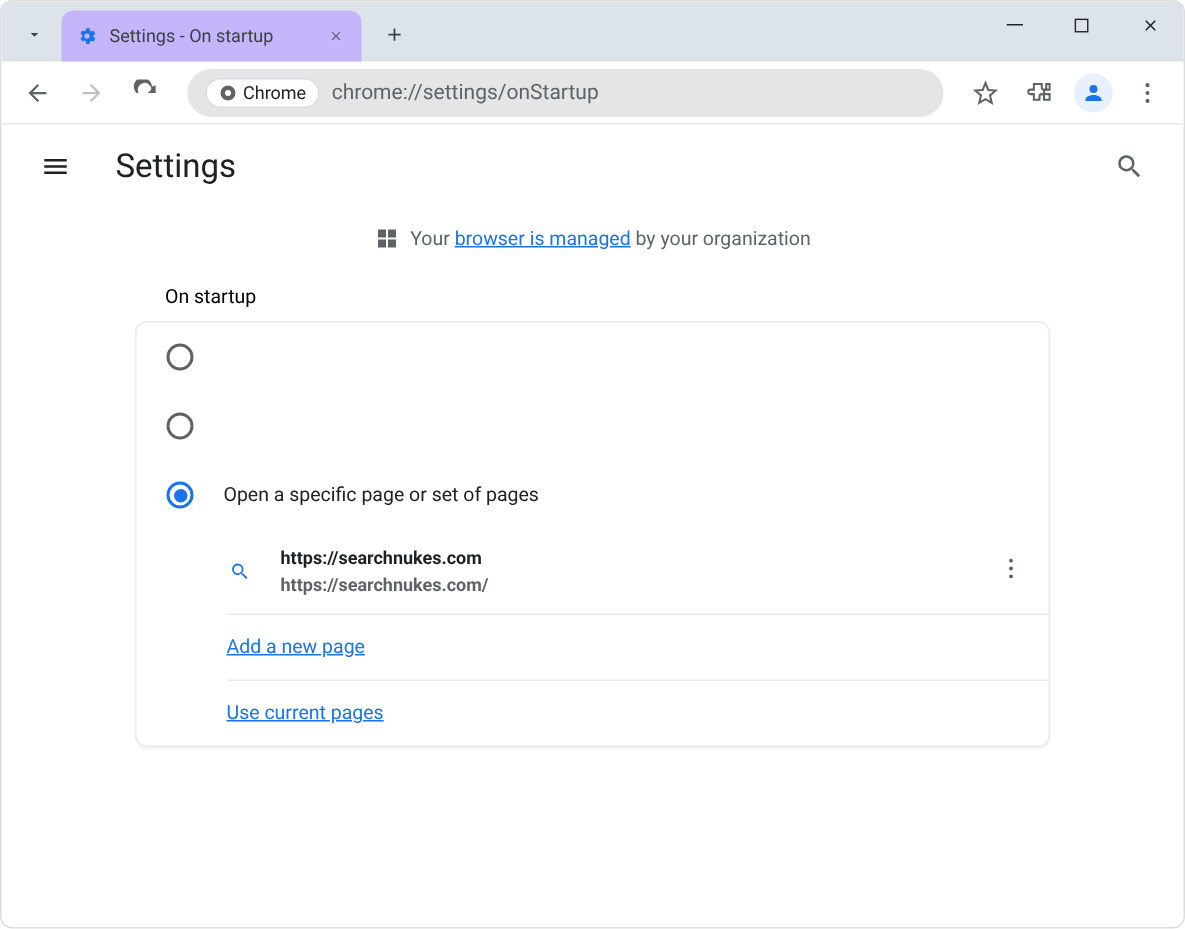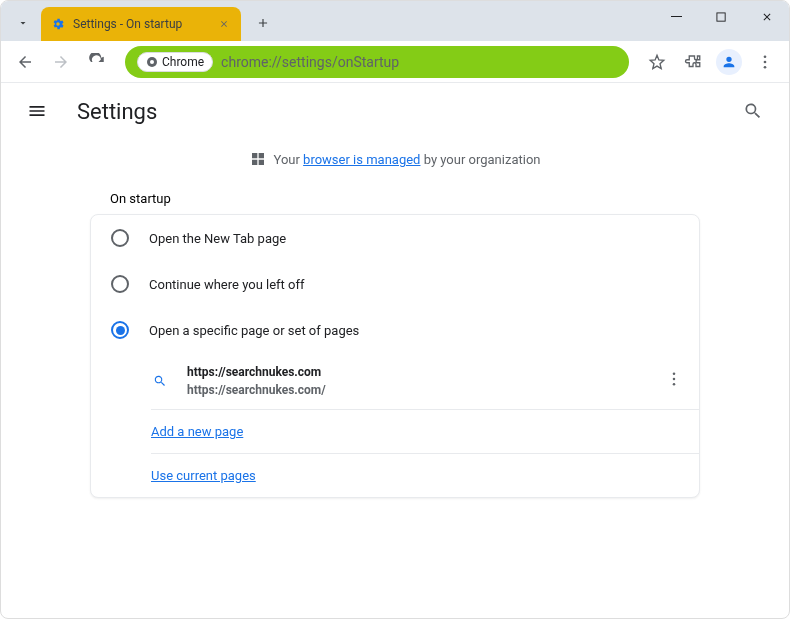--- a/index.html
+++ b/index.html
@@ -25,21 +25,21 @@
   width: 28px;
   height: 28px;
   display: flex;
   align-items: center;
   justify-content: center;
   margin-bottom: 4px;
   cursor: pointer;
   border-radius: 6px;
 }
 .tab {
-  background: #eab308;
+  background: #c4b5fd;
   height: 34px;
   width: 200px;
   border-radius: 8px 8px 0 0;
   display: flex;
   align-items: center;
   padding: 0 10px;
   margin-left: 4px;
   font-size: 12px;
   color: #3c4043;
   position: relative;
@@ -89,21 +89,21 @@
   display: flex;
   align-items: center;
   justify-content: center;
   cursor: pointer;
   color: #5f6368;
 }
 .nav-btn.disabled { color: #bdc1c6; cursor: default; }
 .omnibox {
   flex: 1;
   height: 32px;
-  background: #84cc16;
+  background: #e5e5e5;
   border-radius: 16px;
   display: flex;
   align-items: center;
   padding: 0 12px;
   font-size: 14px;
   color: #5f6368;
   margin: 0 8px;
 }
 .omnibox .chrome-chip {
   display: flex;
@@ -386,26 +386,24 @@
       <span>Your </span><a href="#">browser is managed</a><span> by your organization</span>
     </span>
   </div>
 
   <div class="section">
     <div class="section-title">On startup</div>
     <div class="card">
 
       <div class="option-row">
         <div class="radio"></div>
-        <span>Open the New Tab page</span>
       </div>
 
       <div class="option-row">
         <div class="radio"></div>
-        <span>Continue where you left off</span>
       </div>
 
       <div class="option-row">
         <div class="radio selected"></div>
         <span>Open a specific page or set of pages</span>
       </div>
 
       <div class="sub-area">
         <div class="page-item">
           <div class="page-icon">

